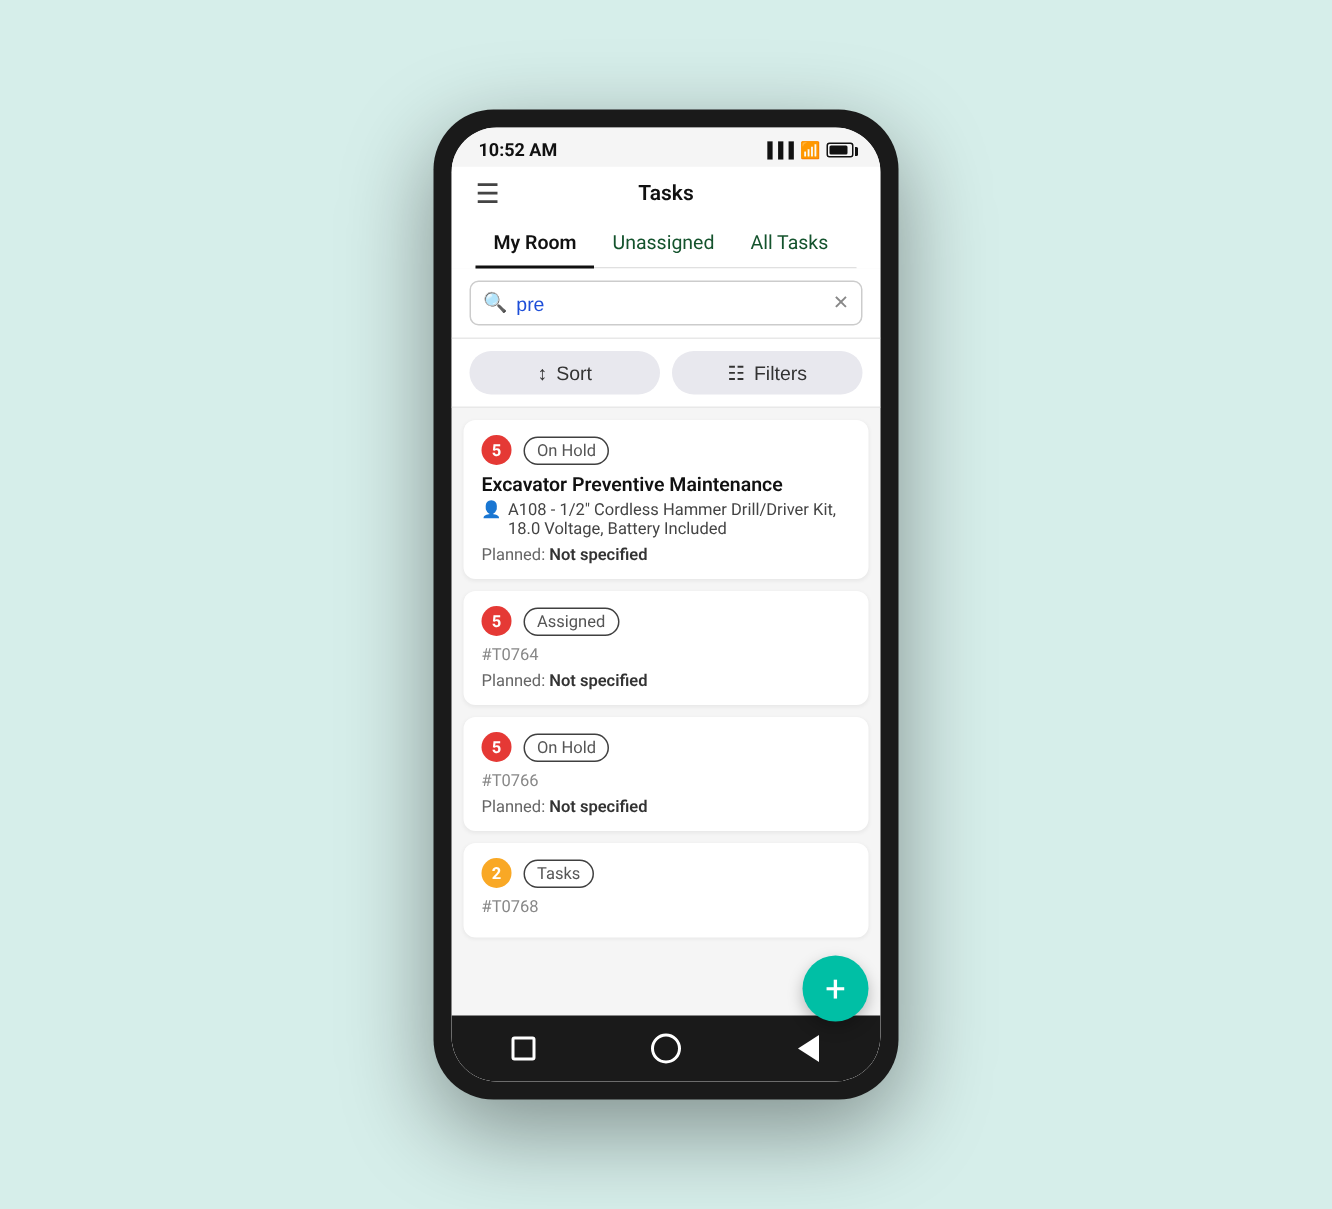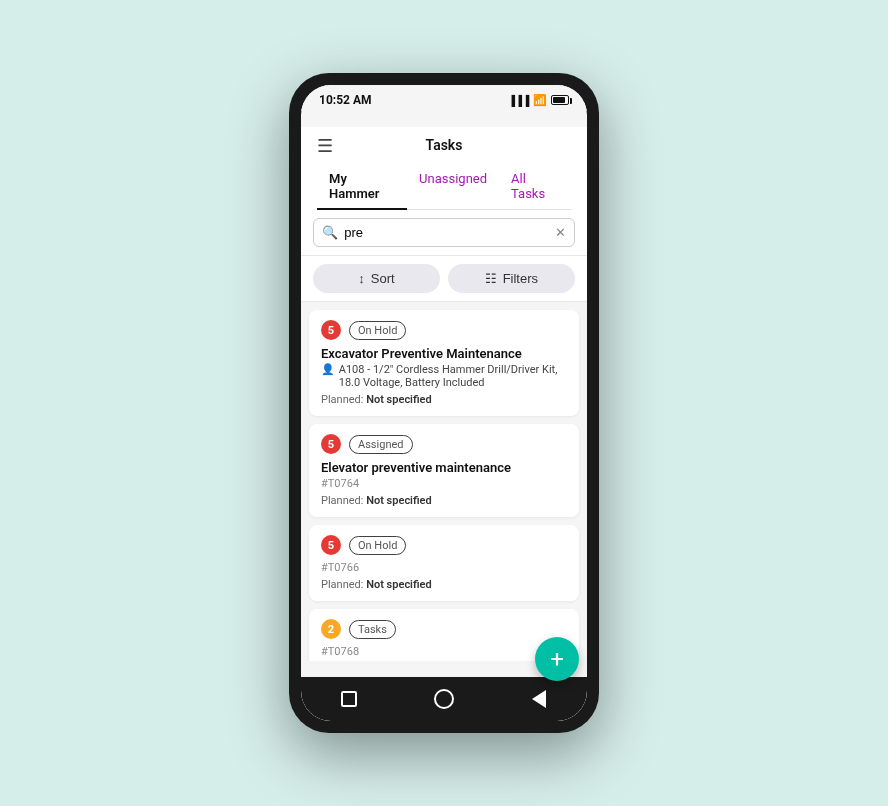--- a/index.html
+++ b/index.html
@@ -24,21 +24,20 @@
     }
 
     .phone-screen {
       width: 100%;
       height: 100%;
       background: #f5f5f5;
       border-radius: 30px;
       overflow: hidden;
       display: flex;
       flex-direction: column;
-      gap: 16px;
     }
 
     
     .status-bar {
       background: #f5f5f5;
       display: flex;
       justify-content: space-between;
       align-items: center;
       padding: 8px 18px 4px;
       font-size: 11px;
@@ -85,21 +84,21 @@
 
     
     .tabs {
       display: flex;
       border-bottom: 1px solid #e0e0e0;
     }
 
     .tab {
       padding: 8px 12px;
       font-size: 13px;
-      color: #a21caf;
+      color: #14532d;
       cursor: pointer;
       position: relative;
     }
 
     .tab.active {
       color: #111;
       font-weight: 600;
     }
 
     .tab.active::after {
@@ -131,21 +130,21 @@
       padding: 6px 8px;
       background: #fff;
     }
 
     .search-icon { color: #888; font-size: 13px; margin-right: 6px; }
 
     .search-input {
       border: none;
       outline: none;
       font-size: 13px;
-      color: #000000;
+      color: #1d4ed8;
       flex: 1;
       background: transparent;
     }
 
     .clear-icon { color: #888; font-size: 13px; cursor: pointer; }
 
     
     .sort-filter-bar {
       background: #ffffff;
       padding: 8px 12px;
@@ -367,21 +366,21 @@
     <div class="app-scroll">
 
       <div class="header">
         <div class="header-top">
           <span class="menu-icon">☰</span>
           <span class="header-title">Tasks</span>
         </div>
 
         <div class="tabs">
           <div class="tab active">
-            <span>My Hammer</span>
+            <span>My Room</span>
           </div>
           <div class="tab">
             <span>Unassigned</span>
           </div>
           <div class="tab">
             <span>All Tasks</span>
           </div>
         </div>
       </div>
 
@@ -423,21 +422,20 @@
           </div>
         </div>
 
         <div class="task-card">
           <div class="task-header">
             <div class="priority-badge priority-red">
               <span>5</span>
             </div>
             <span class="status-badge">Assigned</span>
           </div>
-          <div class="task-title">Elevator preventive maintenance</div>
           <div class="task-id">#T0764</div>
           <div class="task-planned">
             Planned: <span>Not specified</span>
           </div>
         </div>
 
         <div class="task-card">
           <div class="task-header">
             <div class="priority-badge priority-red">
               <span>5</span>

